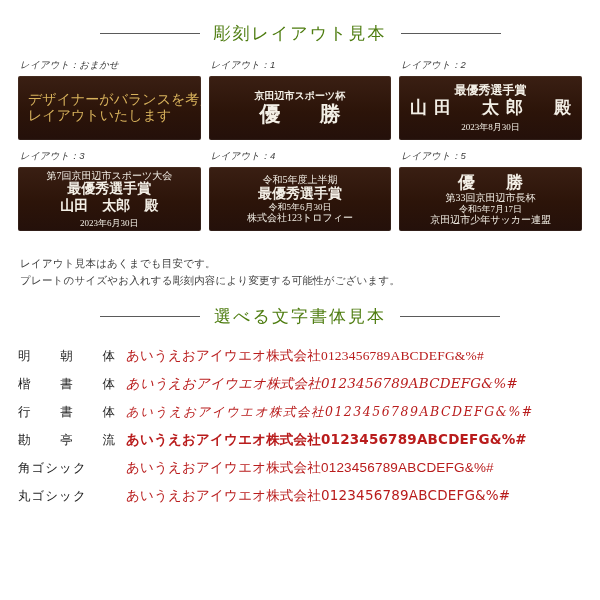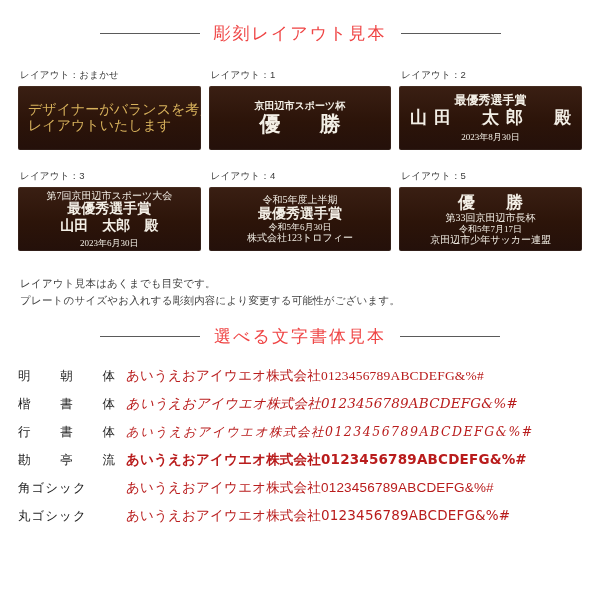--- a/index.html
+++ b/index.html
@@ -31,42 +31,43 @@
     margin: 0;
   }
   .section-head .rule {
     height: 1px;
     background: #5a5a5a;
     flex: 0 0 100px;
   }
   .section-head .title {
     font-size: 17px;
     letter-spacing: 2px;
-    color: #ef4444;
+    color: #4d7c0f;
     white-space: nowrap;
     font-weight: normal;
   }
 
   
   .grid {
     display: flex;
     flex-wrap: wrap;
     padding: 0 14px;
     box-sizing: border-box;
   }
   .cell {
     width: 33.33%;
     box-sizing: border-box;
     padding: 0 4px;
   }
   .cell-label {
     font-size: 9.5px;
     color: #3a3a3a;
-    margin: 10px 0 4px 2px;
+    margin: 0 0 4px 2px;
     letter-spacing: 0.2px;
+    font-style: italic;
   }
   .plate {
     position: relative;
     height: 64px;
     border-radius: 2px;
     background: linear-gradient(180deg, #3a1f13 0%, #2c1409 55%, #24100a 100%);
     box-shadow: inset 0 0 0 1px rgba(255,255,255,0.06);
     display: flex;
     flex-direction: column;
     align-items: center;

